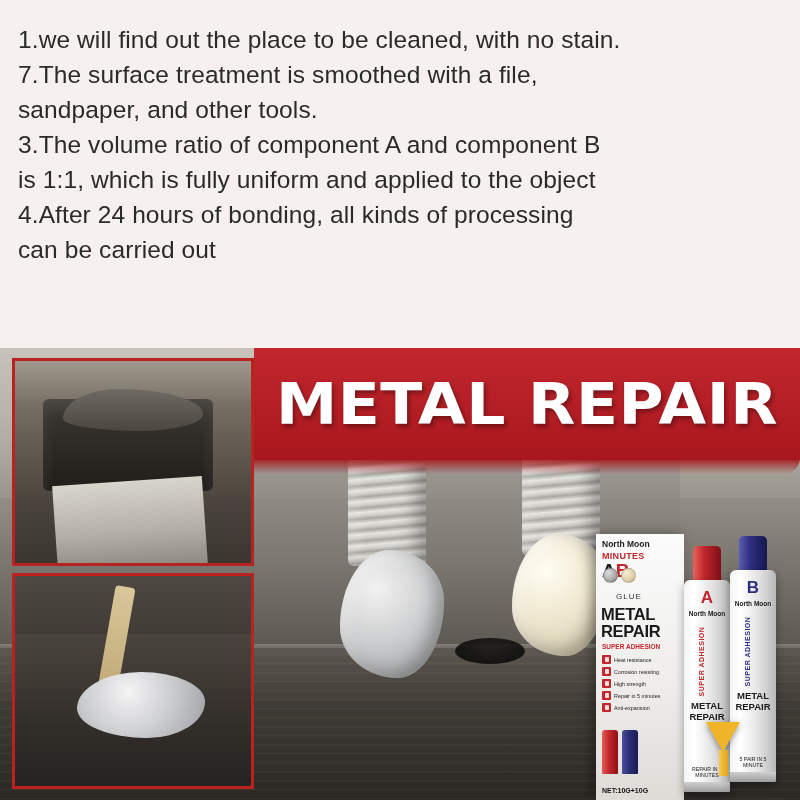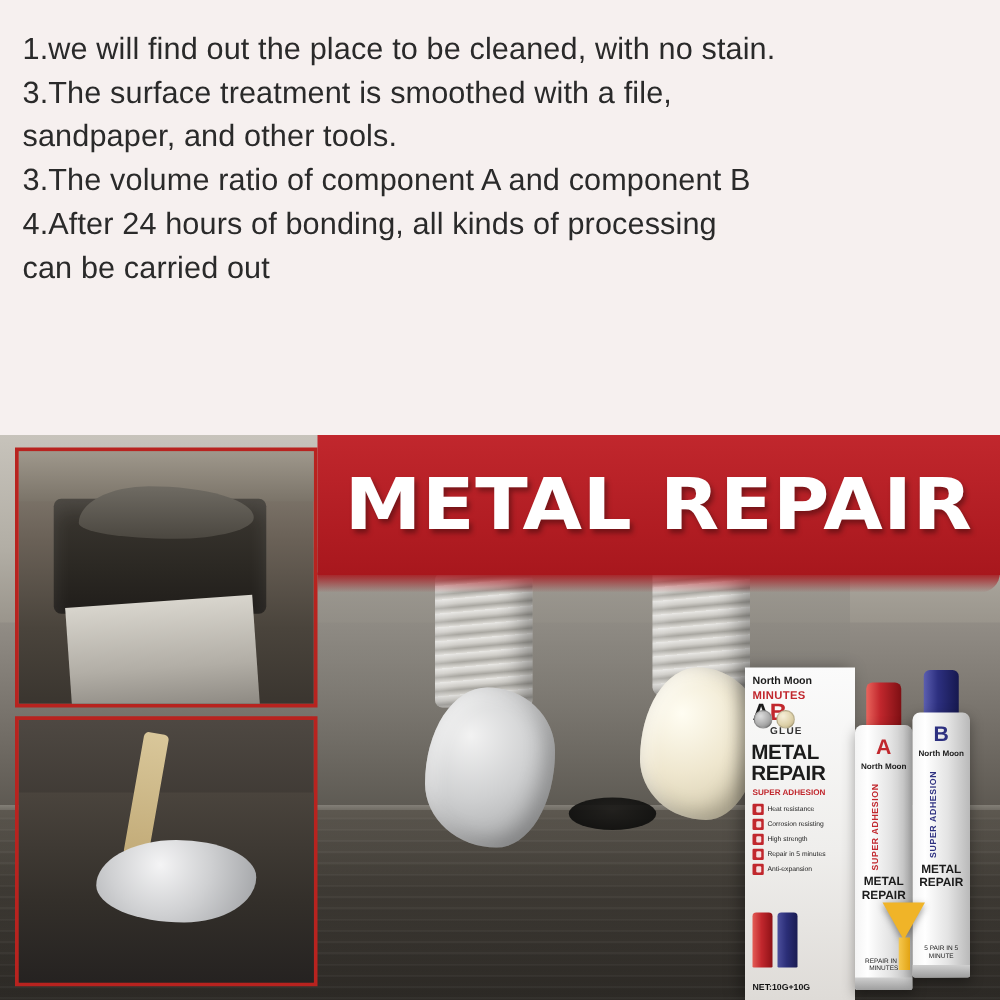--- a/index.html
+++ b/index.html
@@ -226,25 +226,25 @@
   }
   .pb-ab {
     margin: 0 0 0 6px;
     font-size: 19px;
     font-weight: bold;
     color: #1b1b1b;
     line-height: 19px;
   }
   .pb-ab span.red { color: #c1272d; }
   .pb-glue {
-    margin: 0 0 0 20px;
+    margin: 12px 0 0 20px;
     font-size: 8px;
     color: #333;
     letter-spacing: 1px;
-    font-weight: bold;
+    font-weight: normal;
   }
   .pb-metal {
     margin: 5px 0 0 5px;
     font-size: 16.5px;
     font-weight: bold;
     color: #1b1b1b;
     line-height: 17px;
     letter-spacing: -.3px;
   }
   .pb-sub {
@@ -423,23 +423,24 @@
     background: linear-gradient(90deg, #f6c84f 0%, #e2a313 100%);
   }
 </style>
 </head>
 <body>
 
 <div class="page">
 
   <div class="instructions">
     <p>1.we will find out the place to be cleaned, with no stain.</p>
-    <p>3.The surface treatment is smoothed with a file,</p>
+    <p>7.The surface treatment is smoothed with a file,</p>
     <p>sandpaper, and other tools.</p>
     <p>3.The volume ratio of component A and component B</p>
+    <p>is 1:1, which is fully uniform and applied to the object</p>
     <p>4.After 24 hours of bonding, all kinds of processing</p>
     <p>can be carried out</p>
   </div>
 
   <div class="banner">
 
     <div class="photo-bg">
       <div class="bg-wall"></div>
       <div class="vise-block"></div>
       <div class="bench-edge"></div>

